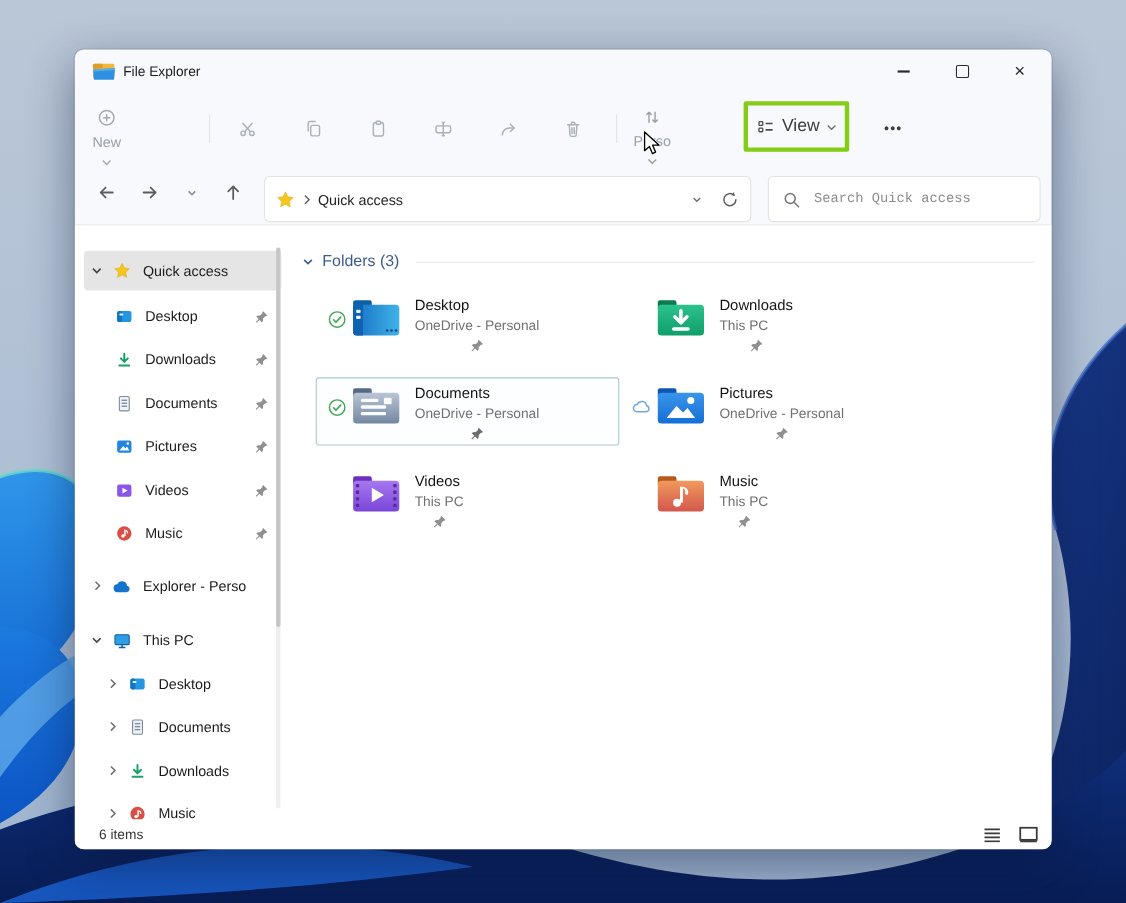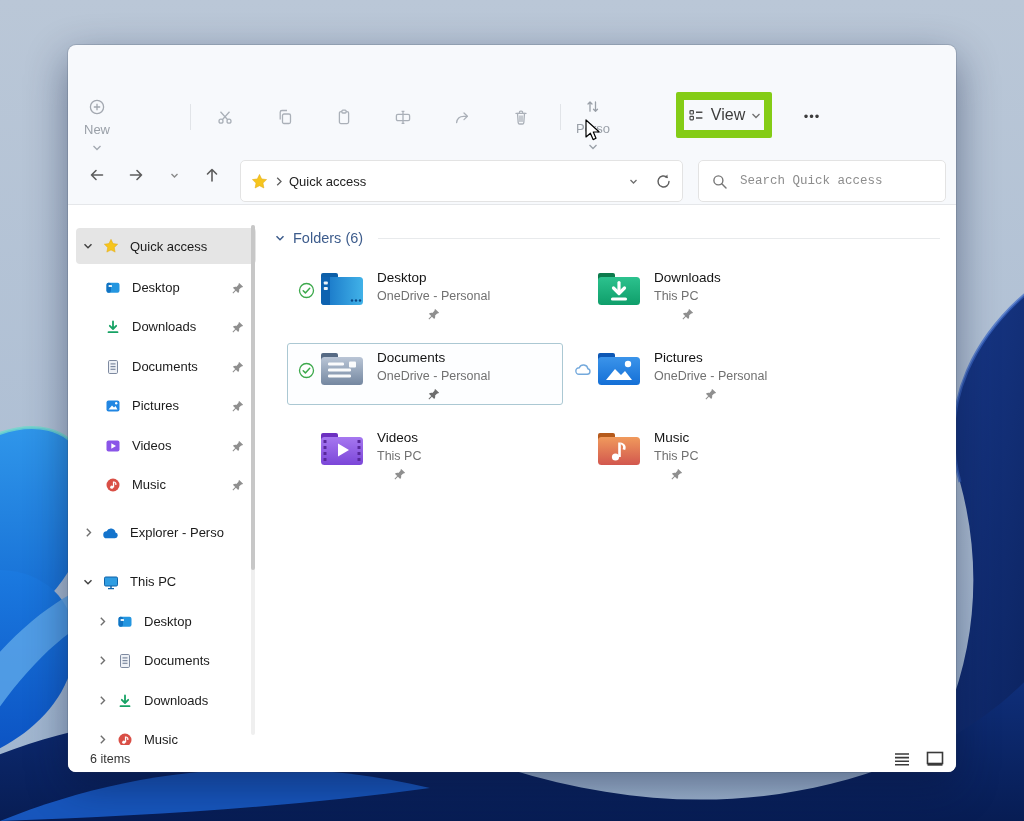--- a/index.html
+++ b/index.html
@@ -31,21 +31,21 @@
   .maxbox{width:10px;height:10px;border:1.3px solid #2b2b2b;border-radius:2px;}
 
   
   .toolbar{position:absolute;left:0;top:42px;right:0;height:58px;}
   .tbtn{position:absolute;display:flex;align-items:center;gap:6px;height:36px;top:11px;flex-direction:column;}
   .tbtn .lbl{font-size:13px;}
   .grayed{color:#9aa0a8;}
   .darklbl{color:#3c3c3c;}
   .tool-ico{position:absolute;top:19px;width:36px;height:22px;display:flex;align-items:center;justify-content:center;}
   .tsep{position:absolute;top:17px;width:1px;height:26px;background:#e1e4e8;}
-  .viewbox-red{position:absolute;left:608px;top:5px;width:96px;height:46px;border:8px solid #84cc16;border-radius:2px;box-sizing:border-box;display:flex;align-items:center;justify-content:center;gap:6px;background:transparent;}
+  .viewbox-red{position:absolute;left:608px;top:5px;width:96px;height:46px;border:4px solid #84cc16;border-radius:2px;box-sizing:border-box;display:flex;align-items:center;justify-content:center;gap:6px;background:transparent;}
   .ellipsis{position:absolute;left:722px;top:11px;width:44px;height:36px;display:flex;align-items:center;justify-content:center;font-size:13px;letter-spacing:1px;color:#3d3d3d;}
 
   
   .navrow{position:absolute;left:0;top:100px;right:0;height:58px;}
   .navbtn{position:absolute;top:16px;width:28px;height:28px;display:flex;align-items:center;justify-content:center;}
   .addressbar{position:absolute;left:172px;top:15px;width:443px;height:42px;background:#fff;border:1px solid #e3e3e3;border-radius:5px;box-sizing:border-box;display:flex;align-items:center;padding:0 10px;}
   .addressbar .crumbtext{font-size:13px;color:#222;margin-left:6px;}
   .addr-right{margin-left:auto;display:flex;align-items:center;gap:16px;}
   .searchbar{position:absolute;left:630px;top:15px;width:248px;height:42px;background:#fff;border:1px solid #e3e3e3;border-radius:5px;box-sizing:border-box;display:flex;align-items:center;padding:0 12px;gap:10px;}
   .searchbar input{border:none;outline:none;font-size:12.5px;color:#8b5cf6;width:170px;background:transparent;font-family:Liberation Mono, monospace;}
@@ -123,20 +123,40 @@
   <path d="M-70 592 C 10 540 92 586 72 666 C 56 726 -10 762 -70 772 Z" fill="url(#wp-petal2)"></path>
   <path d="M-40 700 C 20 620 70 585 130 572 L 120 606 C 70 622 25 668 -12 724 Z" fill="#5aa4e8" opacity="0.85"></path>
   <path d="M1040 282 C 975 332 938 402 960 482 C 982 562 976 642 948 712 C 932 750 914 778 898 798 L 1040 818 Z" fill="url(#wp-ribbon)"></path>
   <path d="M960 482 C 938 402 975 332 1040 282" stroke="#3b66c4" stroke-width="3" fill="none" opacity="0.7"></path>
   <path d="M-20 762 C 150 692 320 702 470 756 C 620 810 760 816 900 762 C 960 738 1012 700 1042 662 L 1042 842 L -20 842 Z" fill="url(#wp-navy)"></path>
   <path d="M0 821 C 130 768 280 752 430 788 C 300 806 150 816 0 821 Z" fill="#1a5cc8" opacity="0.9"></path>
 </svg>
 
 <div class="window">
 
+  <div class="titlebar">
+    <span class="applogo ico">
+      <svg width="21" height="17" viewBox="0 0 21 17">
+        <rect x="0.5" y="1" width="19.5" height="13.5" rx="1.5" fill="#f3b73a"></rect>
+        <rect x="0.5" y="1" width="9" height="4.5" rx="1.5" fill="#e19b22"></rect>
+        <path d="M0.7 6.2 L20.6 4.8 L19.6 15.4 L1.4 15.4 Z" fill="#2f8fe0"></path>
+        <path d="M0.7 6.2 L20.6 4.8 L20.4 6.6 L0.9 8 Z" fill="#54b2ea"></path>
+      </svg>
+    </span>
+    <span class="apptitle">File Explorer</span>
+    <div class="winctl ctl-min">
+        <span class="minbar"></span>
+      </div>
+    <div class="winctl ctl-max">
+        <span class="maxbox"></span>
+      </div>
+    <div class="winctl ctl-close">
+        <span>✕</span>
+      </div>
+  </div>
 
   <div class="toolbar">
     <div class="tbtn" style="left:16px;">
       <span class="ico">
         <svg width="18" height="18" viewBox="0 0 18 18" stroke="#a3a8b0" fill="none" stroke-width="1.3">
           <circle cx="9" cy="9" r="6.6"></circle>
             <path d="M9 5.8 V12.2 M5.8 9 H12.2"></path>
         </svg>
       </span>
       <span class="lbl grayed">New</span>
@@ -504,21 +524,21 @@
     <div class="scroll-track">
       <div class="scroll-thumb"></div>
     </div>
 
     <div class="grouphdr">
       <span class="ico">
         <svg width="12" height="12" viewBox="0 0 12 12" stroke="#3d5c8c" fill="none" stroke-width="1.5">
             <path d="M2.5 4.2 L6 7.7 L9.5 4.2"></path>
           </svg>
       </span>
-      <span class="gtext">Folders (6)</span>
+      <span class="gtext">Folders (3)</span>
       <span class="gline"></span>
     </div>
 
     <div class="tiles">
 
       <div class="tile">
         <span class="t-status ico">
           <svg width="17" height="17" viewBox="0 0 17 17">
               <circle cx="8.5" cy="8.5" r="7" fill="#fff" stroke="#3da94c" stroke-width="1.3"></circle>
               <path d="M5.2 8.7 L7.4 10.9 L11.7 6.3" stroke="#3da94c" stroke-width="1.5" fill="none" stroke-linecap="round" stroke-linejoin="round"></path>

